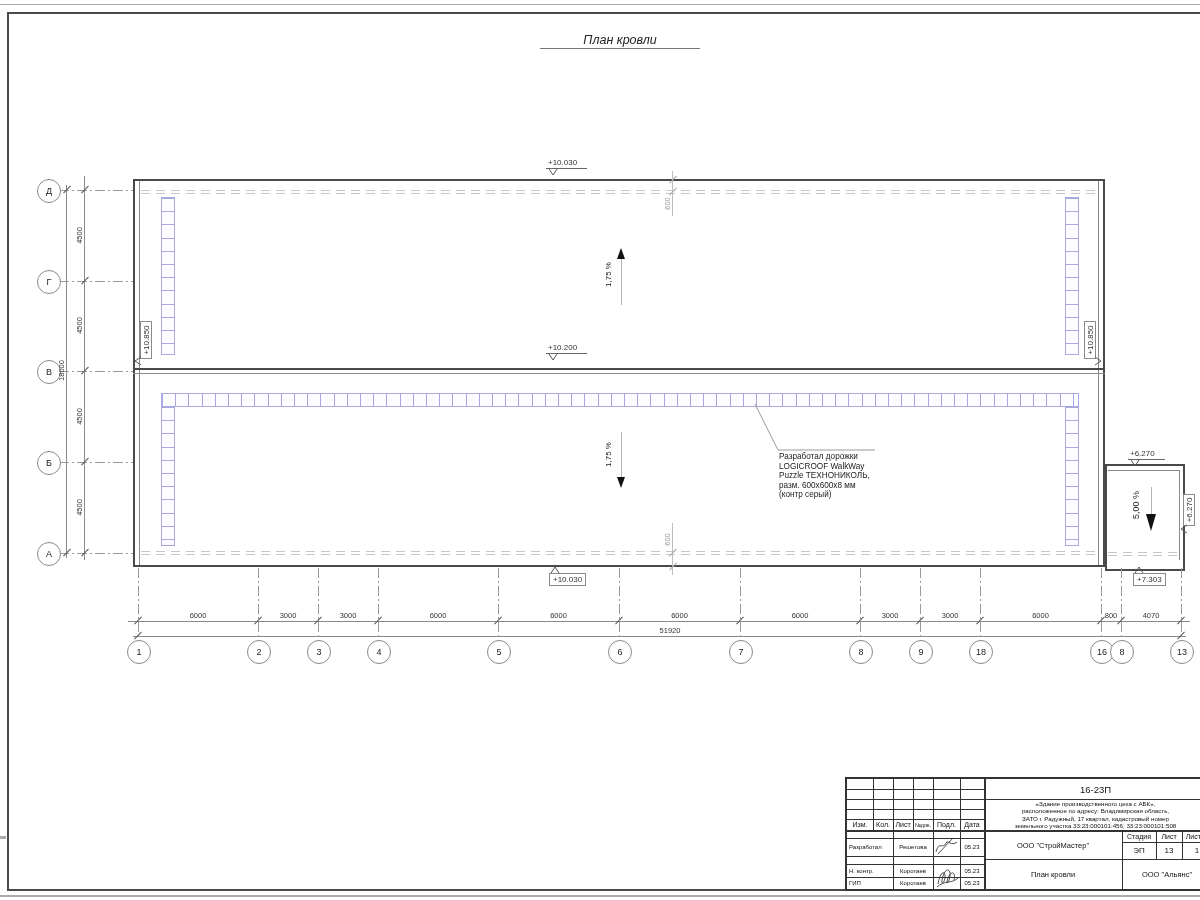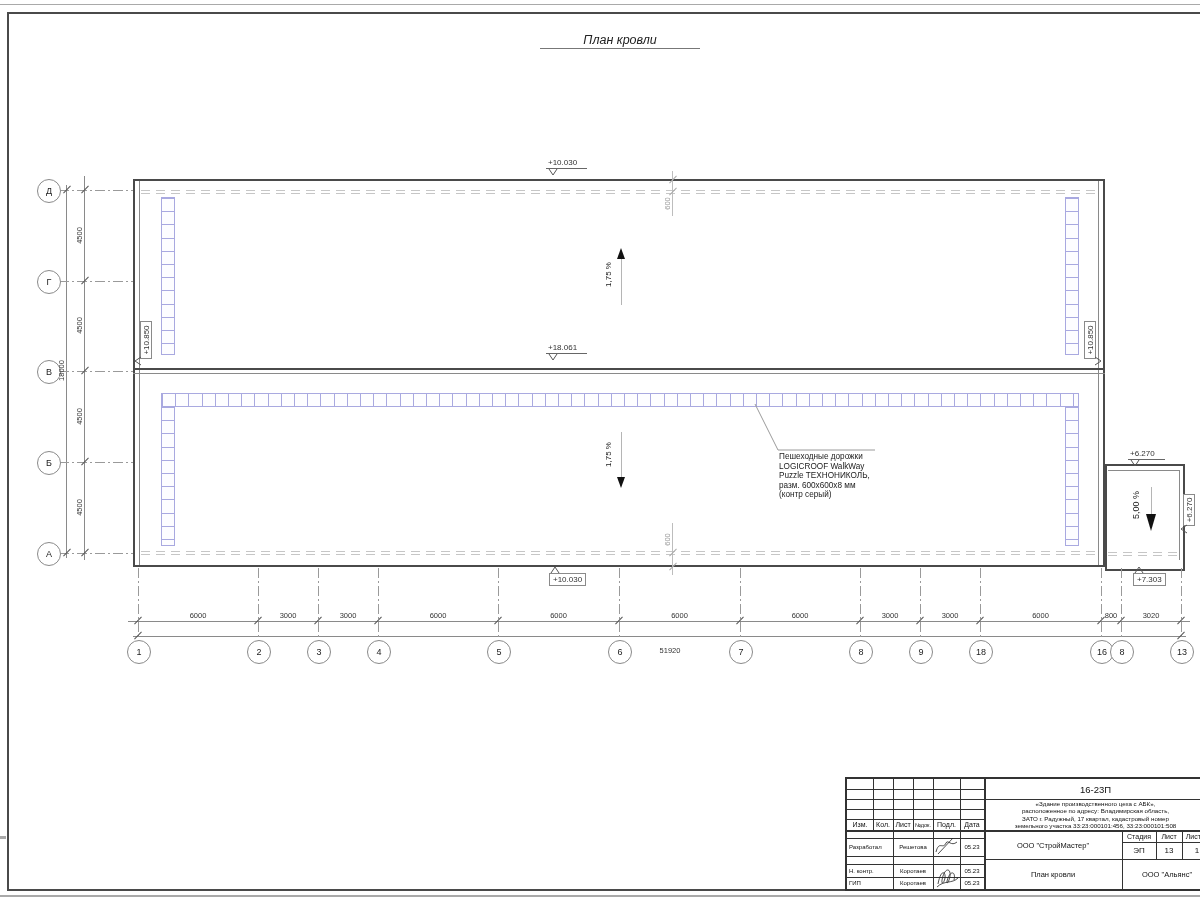--- a/index.html
+++ b/index.html
@@ -119,21 +119,21 @@
     <div class="tri bigdown" style="left:1146px;top:514px;"></div>
     <div class="slopelabel" style="left:1116px;top:500px;font-size:9px;">5,00 %</div>
 
     <div class="elev" style="left:546px;top:158px;">
       <span class="u">+10.030</span>
       <svg class="chev" style="left:2px;top:10px;" width="10" height="8">
           <path d="M1 1 L5 7 L9 1" stroke="#555" fill="none"></path>
         </svg>
     </div>
     <div class="elev" style="left:546px;top:343px;">
-      <span class="u">+18.061</span>
+      <span class="u">+10.200</span>
       <svg class="chev" style="left:2px;top:10px;" width="10" height="8">
           <path d="M1 1 L5 7 L9 1" stroke="#555" fill="none"></path>
         </svg>
     </div>
     <div class="elev boxed" style="left:549px;top:573px;">
       <span class="u">+10.030</span>
       <svg class="chev" style="left:1px;top:-7px;" width="10" height="8">
           <path d="M1 7 L5 1 L9 7" stroke="#555" fill="none"></path>
         </svg>
     </div>
@@ -165,21 +165,21 @@
       <span class="u">+6.270</span>
     </div>
     <svg class="chev" style="left:1180px;top:524px;" width="8" height="10">
         <path d="M7 1 L1 5 L7 9" stroke="#555" fill="none"></path>
       </svg>
 
     <svg class="abs" style="left:750px;top:398px;" width="160" height="60">
       <path d="M5 6 L28 52 L125 52" stroke="#9a9a9a" fill="none"></path>
     </svg>
     <div id="note-text">
-      <div>Пешеходные дорожки</div>
+      <div>Разработал дорожки</div>
       <div>LOGICROOF WalkWay</div>
       <div>Puzzle ТЕХНОНИКОЛЬ,</div>
       <div>разм. 600х600х8 мм</div>
       <div>(контр серый)</div>
     </div>
   <div class="extv" style="left: 138px; top: 568px; height: 72px;"></div>
       <div class="tick" style="left: 133px; top: 620px;"></div>
       <div class="bubble" style="left: 127px; top: 640px;">1</div>
       <div class="extv" style="left: 258px; top: 568px; height: 72px;"></div>
       <div class="tick" style="left: 253px; top: 620px;"></div>
@@ -240,22 +240,22 @@
       <div class="dimlabel" style="left: 268px; top: 611px; width: 40px;">3000</div>
       <div class="dimlabel" style="left: 328px; top: 611px; width: 40px;">3000</div>
       <div class="dimlabel" style="left: 418px; top: 611px; width: 40px;">6000</div>
       <div class="dimlabel" style="left: 538.5px; top: 611px; width: 40px;">6000</div>
       <div class="dimlabel" style="left: 659.5px; top: 611px; width: 40px;">6000</div>
       <div class="dimlabel" style="left: 780px; top: 611px; width: 40px;">6000</div>
       <div class="dimlabel" style="left: 870px; top: 611px; width: 40px;">3000</div>
       <div class="dimlabel" style="left: 930px; top: 611px; width: 40px;">3000</div>
       <div class="dimlabel" style="left: 1020.5px; top: 611px; width: 40px;">6000</div>
       <div class="dimlabel" style="left: 1091px; top: 611px; width: 40px;">800</div>
-      <div class="dimlabel" style="left: 1131px; top: 611px; width: 40px;">3020</div>
-      <div class="dimlabel" style="left: 640px; top: 626px; width: 60px; margin-top: 20px;">51920</div>
+      <div class="dimlabel" style="left: 1131px; top: 611px; width: 40px;">4070</div>
+      <div class="dimlabel" style="left: 640px; top: 626px; width: 60px;">51920</div>
       <div class="dimlabel rot" style="left: 59px; top: 230.5px; width: 40px;">4500</div>
       <div class="dimlabel rot" style="left: 59px; top: 321px; width: 40px;">4500</div>
       <div class="dimlabel rot" style="left: 59px; top: 411.5px; width: 40px;">4500</div>
       <div class="dimlabel rot" style="left: 59px; top: 502.5px; width: 40px;">4500</div>
       <div class="dimlabel rot" style="left: 41px; top: 366px; width: 40px;">18000</div>
     </div>
 
   <div id="titleblock">
 
     <div class="tb-v" style="left:26px;top:0;height:51px;"></div>

